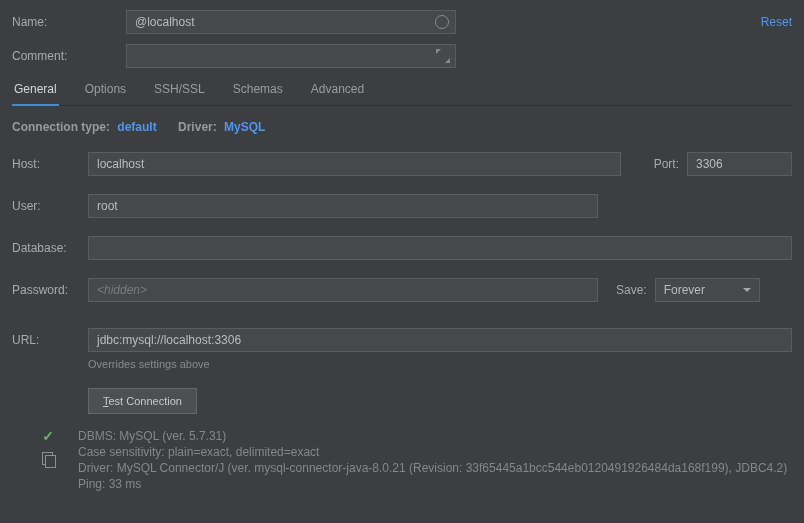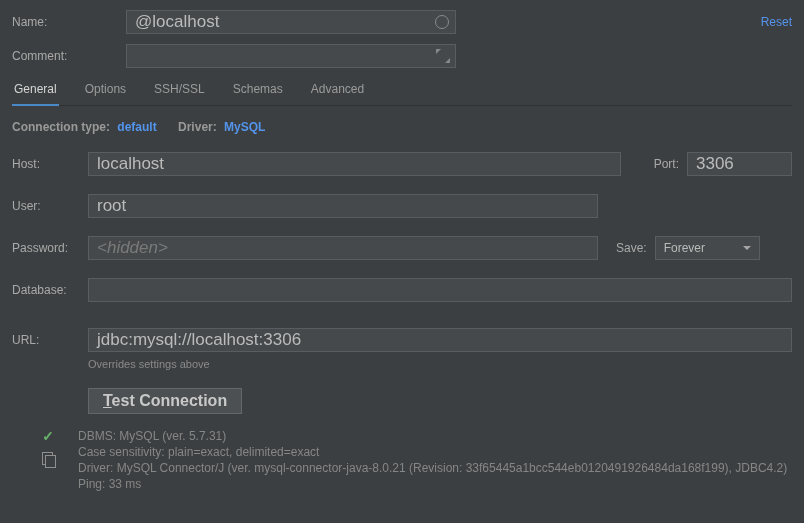--- a/index.html
+++ b/index.html
@@ -15,21 +15,21 @@
   .wrap { padding:10px 12px 8px 12px; }
   .row { display:flex; align-items:center; margin-bottom:10px;gap:44px; }
   .lab { width:70px; color:#a9a9a9; flex:none; }
   .input {
     background:#45494b;
     border:1px solid #5a5d5f;
     height:24px;
     line-height:22px;
     color:#bbbbbb;
     padding:0 8px;
-    font-size:17px;
+    font-size:12px;
     font-family:inherit;
     position:relative;
   }
   .name-box { flex:1; max-width:330px; position:relative; }
   .circle-icon {
     position:absolute; right:6px; top:4px;
     width:14px; height:14px; border:1px solid #8a8a8a; border-radius:50%;
   }
   .reset { margin-left:auto; color:#5394ec; cursor:pointer; }
   .comment-box { width:330px; margin-right:auto; position:relative; }
@@ -75,22 +75,21 @@
   }
   .select::after {
     content:""; position:absolute; right:8px; top:9px;
     border:4px solid transparent; border-top-color:#a5a5a5;
   }
   .db-input, .url-input { flex:1; }
   .hint { color:#8a8a8a; font-size:11px; margin:6px 0 0 76px; }
   .btn {
     background:#4c5052; border:1px solid #646769;
     color:#c9c9c9; height:26px; padding:0 14px; cursor:pointer;
-    font-size:16px;
-    font-weight:bold;
+    font-size:11px;
   }
   .btn u { text-decoration:underline; }
   .btn-row { margin:18px 0 0 76px; }
   .status-block { display:flex; gap:14px; margin:14px 0 0 20px; }
   .status-icons { display:flex; flex-direction:column; gap:8px; align-items:center; width:32px; }
   .check { color:#69b36b; font-size:14px; font-weight:bold; }
   .copy-icon { width:13px; height:14px; position:relative; }
   .copy-icon::before, .copy-icon::after {
     content:""; position:absolute; border:1px solid #8f8f8f; background:#3c3f41;
   }
@@ -139,29 +138,29 @@
     <div class="port-lab">Port:</div>
     <div class="input port-input"><span>3306</span></div>
   </div>
 
   <div class="form-row">
     <div class="form-lab">User:</div>
     <div class="input user-input"><span>root</span></div>
   </div>
 
   <div class="form-row">
+    <div class="form-lab">Database:</div>
+    <div class="input db-input"><span></span></div>
+  </div>
+
+  <div class="form-row">
     <div class="form-lab">Password:</div>
     <div class="input pass-input"><span class="placeholder">&lt;hidden&gt;</span></div>
     <div class="save-lab">Save:</div>
     <div class="select"><span>Forever</span></div>
-  </div>
-
-  <div class="form-row">
-    <div class="form-lab">Database:</div>
-    <div class="input db-input"><span></span></div>
   </div>
 
   <div class="form-row" style="margin-top:26px;">
     <div class="form-lab">URL:</div>
     <div class="input url-input"><span>jdbc:mysql://localhost:3306</span></div>
   </div>
   <div class="hint">Overrides settings above</div>
 
   <div class="btn-row">
     <button class="btn"><u>T</u><span>est Connection</span></button>

